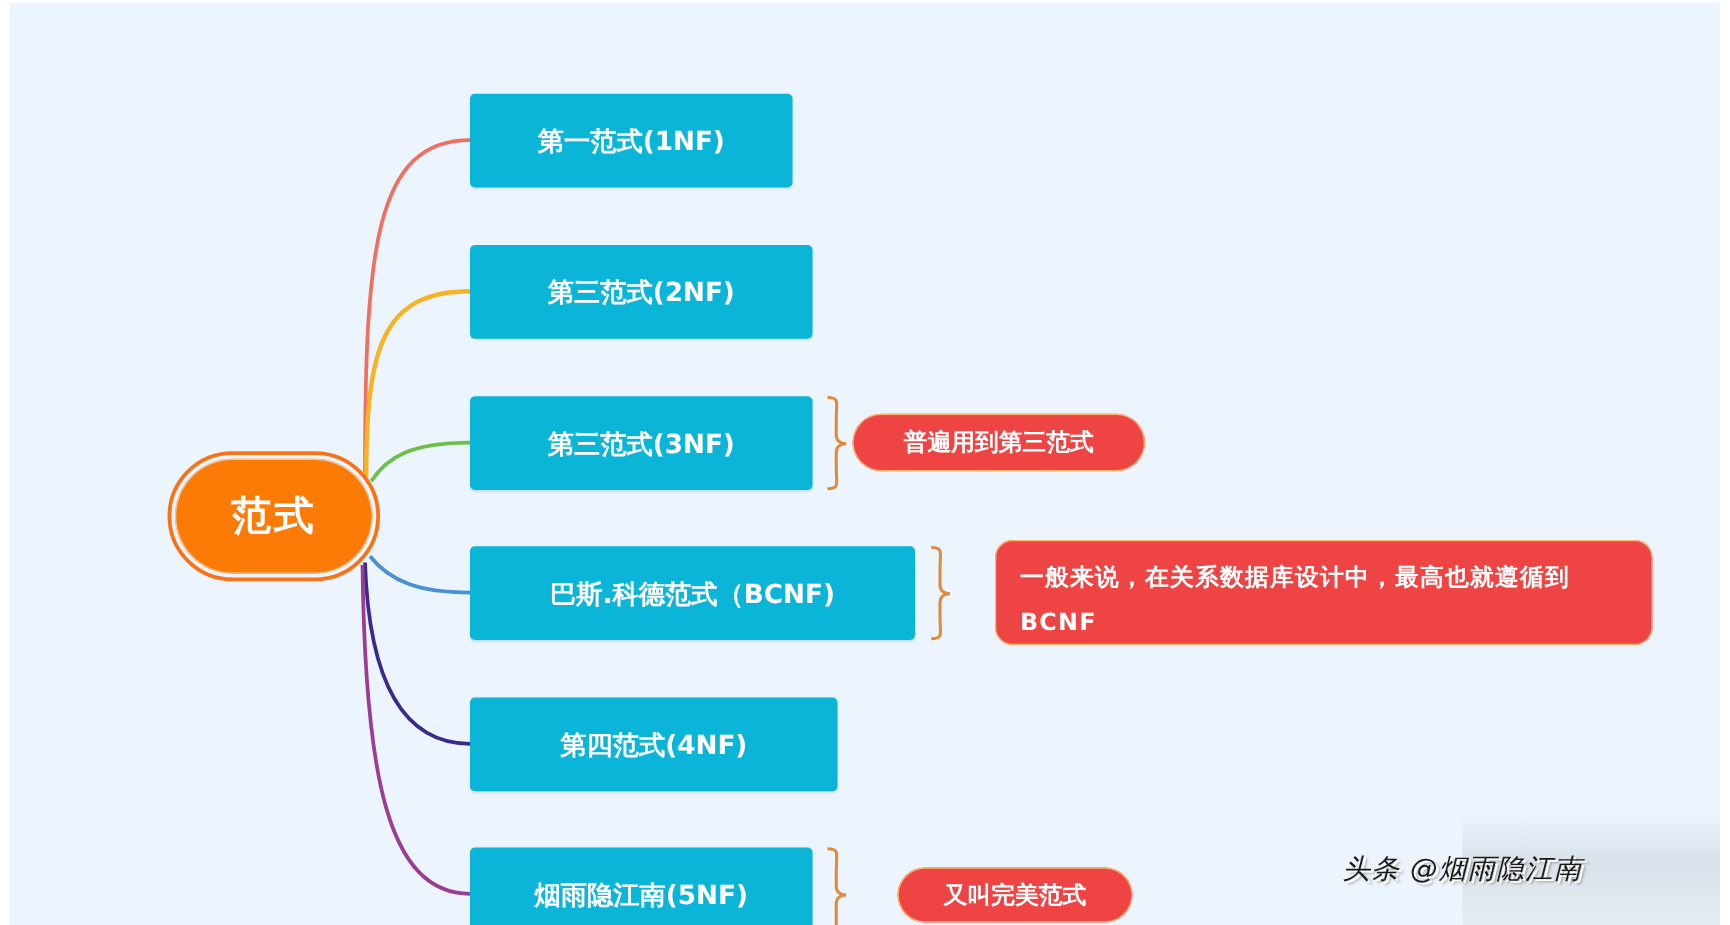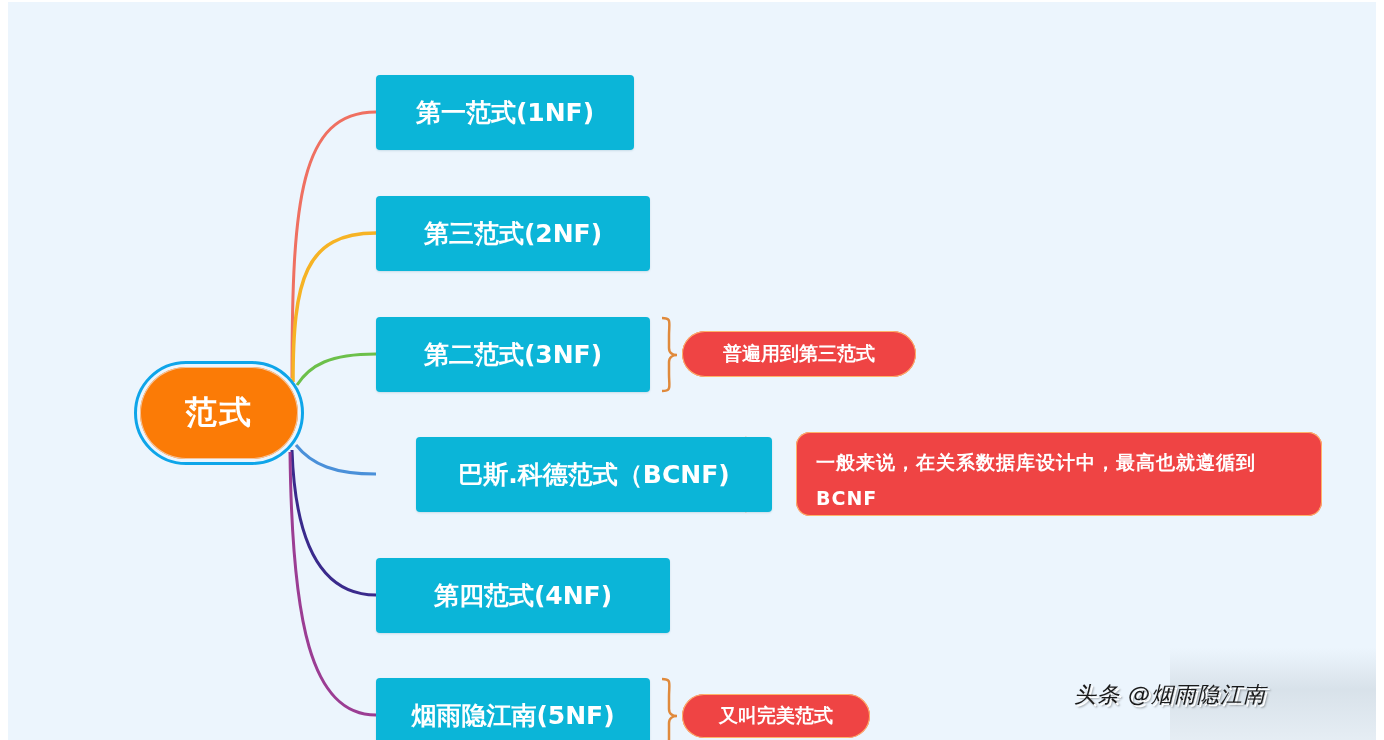--- a/index.html
+++ b/index.html
@@ -10,35 +10,35 @@
     position:relative;
   }
   .canvas {
     position:absolute; left:8px; top:2px; width:1368px; height:738px;
     background:#ecf5fd;
   }
   svg.links { position:absolute; left:0; top:0; }
   .root {
     position:absolute; left:134px; top:361px; width:170px; height:104px;
     box-sizing:border-box;
-    border:3px solid #0ea5e9; border-radius:52px;
+    border:3px solid #f97316; border-radius:52px;
     background:#ecf5fd; padding:3px;
   }
   .root-inner {
     width:100%; height:100%; border-radius:46px;
     background:#fb7b06;
     display:flex; align-items:center; justify-content:center;
     color:#fff; font-weight:bold; font-size:32px; letter-spacing:2px;
     box-shadow:0 0 0 1px #f5c39a inset;
   }
   .node {
     position:absolute; left:376px; height:75px;
     background:#0bb5d8; border-radius:4px;
     display:flex; align-items:center; justify-content:center;
-    color:#fff; font-weight:bold; font-size:25px;
+    color:#fff; font-weight:bold; font-size:21px;
     box-shadow:0 1px 2px rgba(0,90,120,0.15);
     white-space:nowrap;
   }
   .note {
     position:absolute; background:#ef4444; color:#fff;
     font-size:19px; font-weight:bold;
     box-shadow:0 0 0 1px #ffb46a inset;
   }
   .note.pill {
     height:46px; border-radius:23px;
@@ -82,36 +82,36 @@
   <div class="root-inner">范式</div>
 </div>
 
 <div class="node" style="top:75px; width:258px;">
   <span>第一范式(1NF)</span>
 </div>
 <div class="node" style="top:196px; width:274px;">
   <span>第三范式(2NF)</span>
 </div>
 <div class="node" style="top:317px; width:274px;">
-  <span>第二范式(3NF)</span>
+  <span>第三范式(3NF)</span>
 </div>
-<div class="node" style="top:437px; width:356px;margin-left:40px;">
+<div class="node" style="top:437px; width:356px;">
   <span>巴斯.科德范式（BCNF)</span>
 </div>
 <div class="node" style="top:558px; width:294px;">
   <span>第四范式(4NF)</span>
 </div>
 <div class="node" style="top:678px; width:274px;">
   <span>烟雨隐江南(5NF)</span>
 </div>
 
 <div class="note pill" style="left:682px; top:331px; width:234px;">
   <span>普遍用到第三范式</span>
 </div>
 <div class="note box" style="left:764px; top:432px; width:526px; height:84px;">
   <span>一般来说，在关系数据库设计中，最高也就遵循到BCNF</span>
 </div>
-<div class="note pill" style="left:682px; top:694px; width:188px; height:44px;">
+<div class="note pill" style="left:718px; top:694px; width:188px; height:44px;">
   <span>又叫完美范式</span>
 </div>
 
 <div class="wm-shade"></div>
 <div class="watermark">头条 @烟雨隐江南</div>
 
 </body></html>

